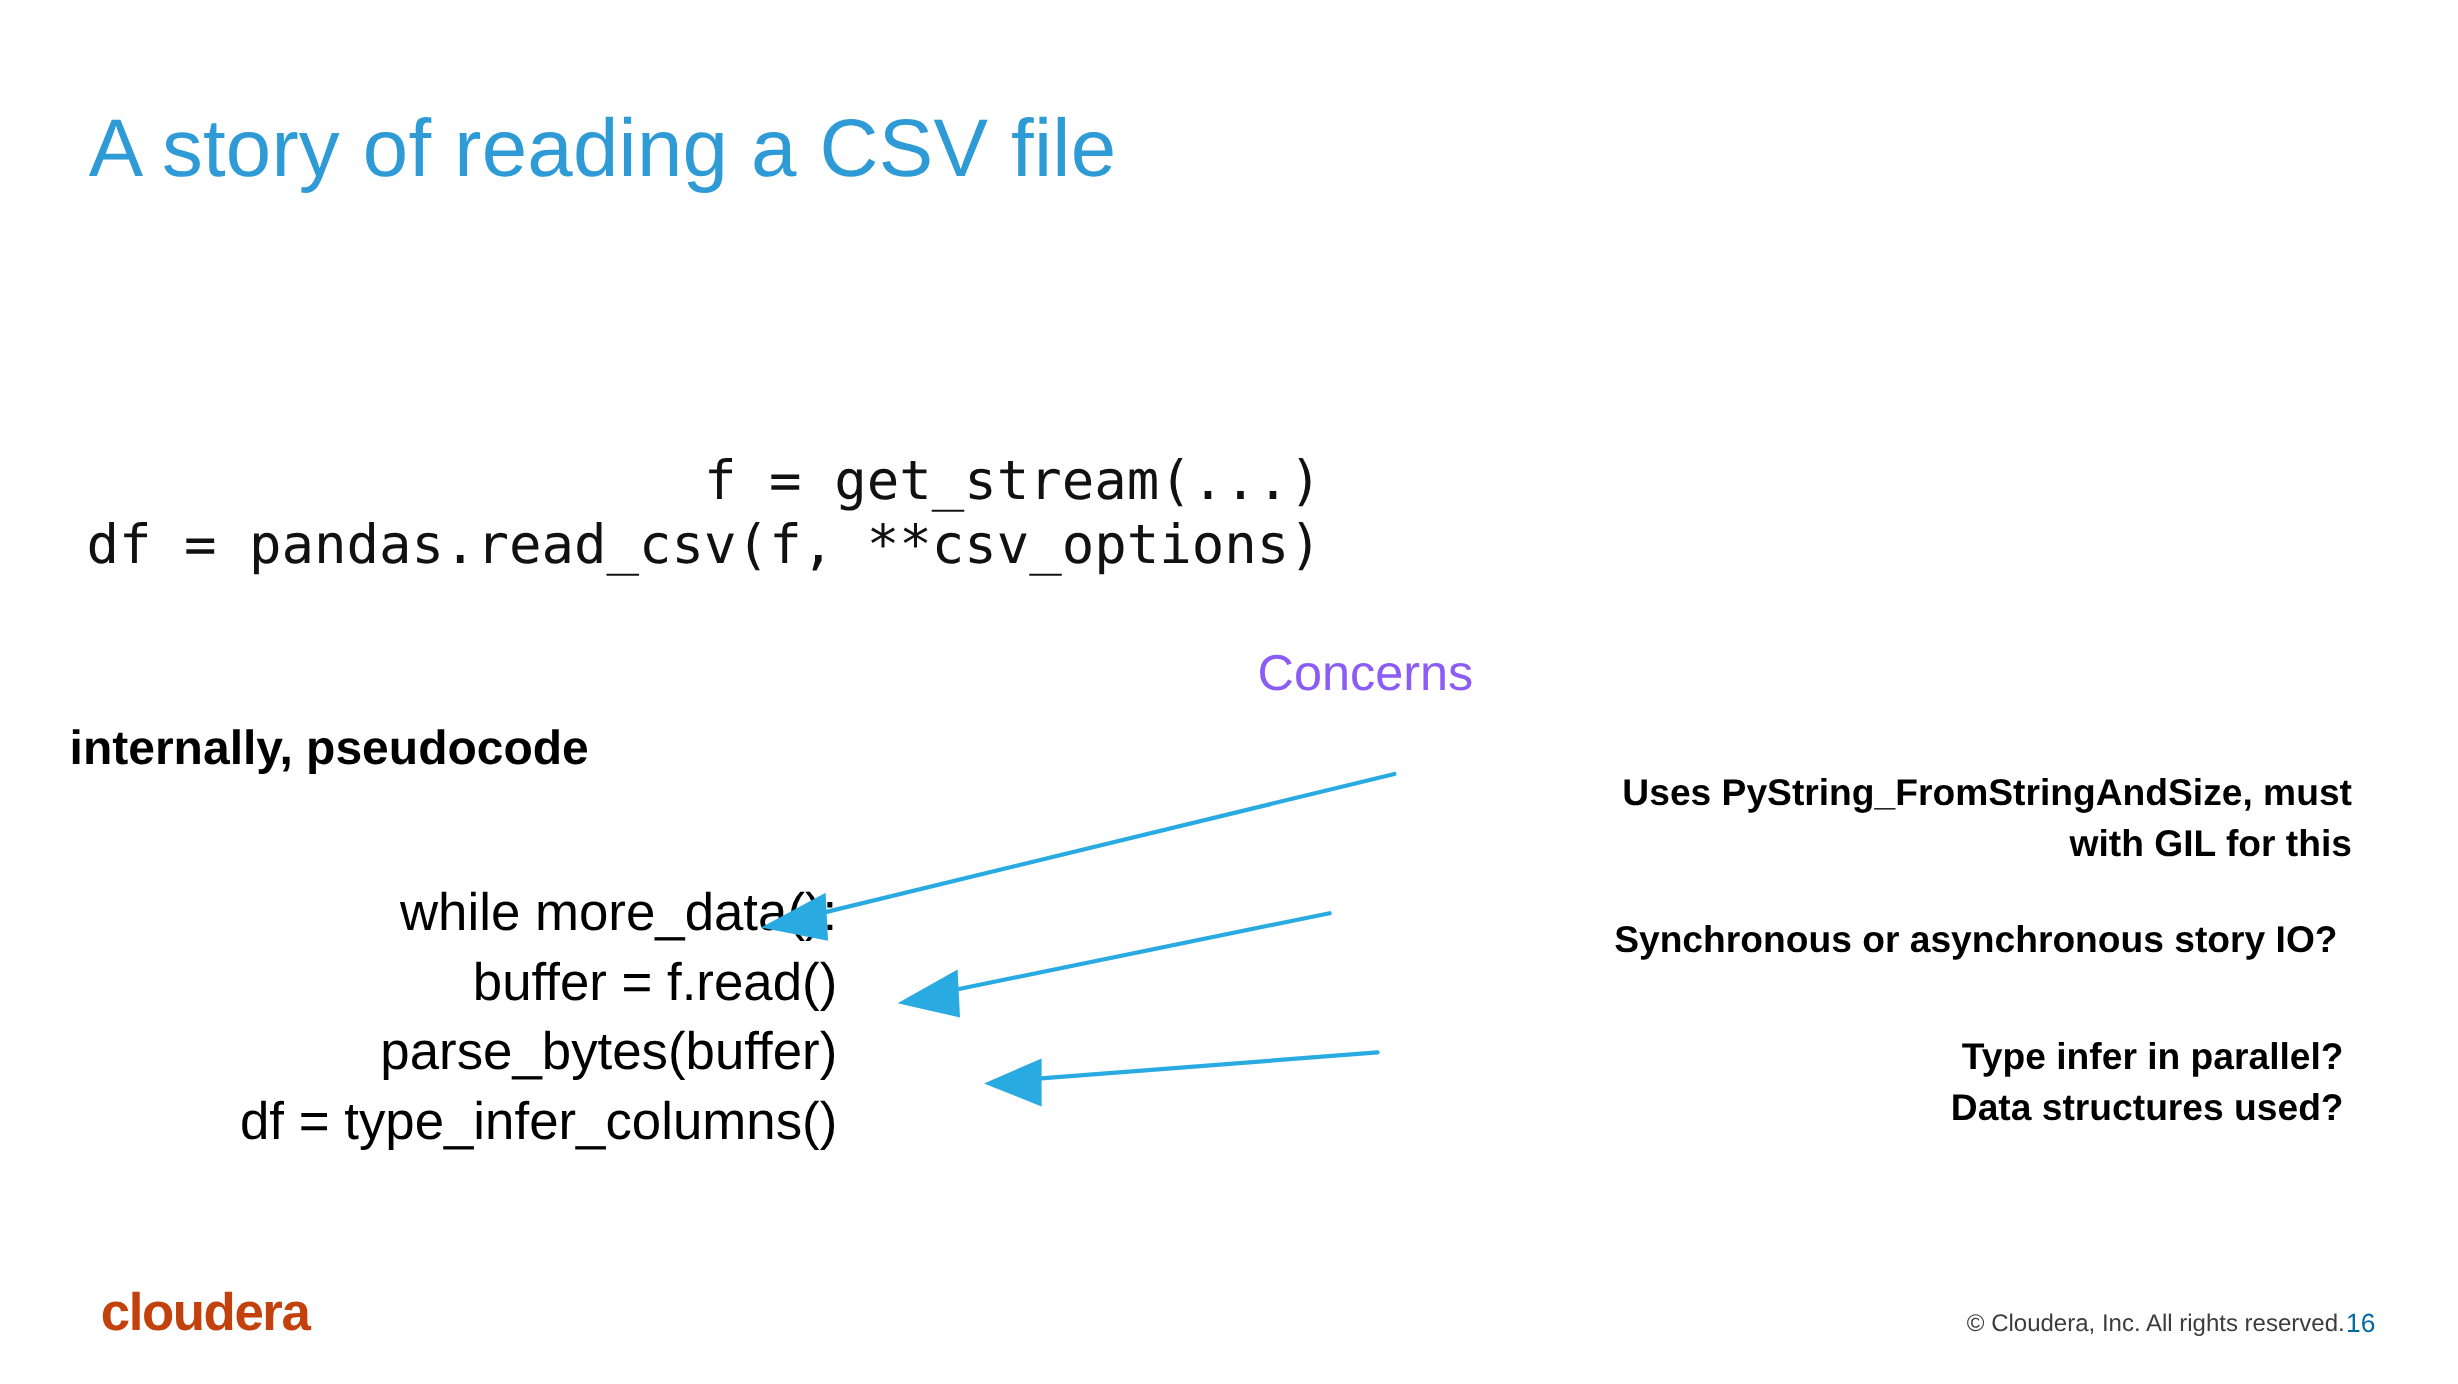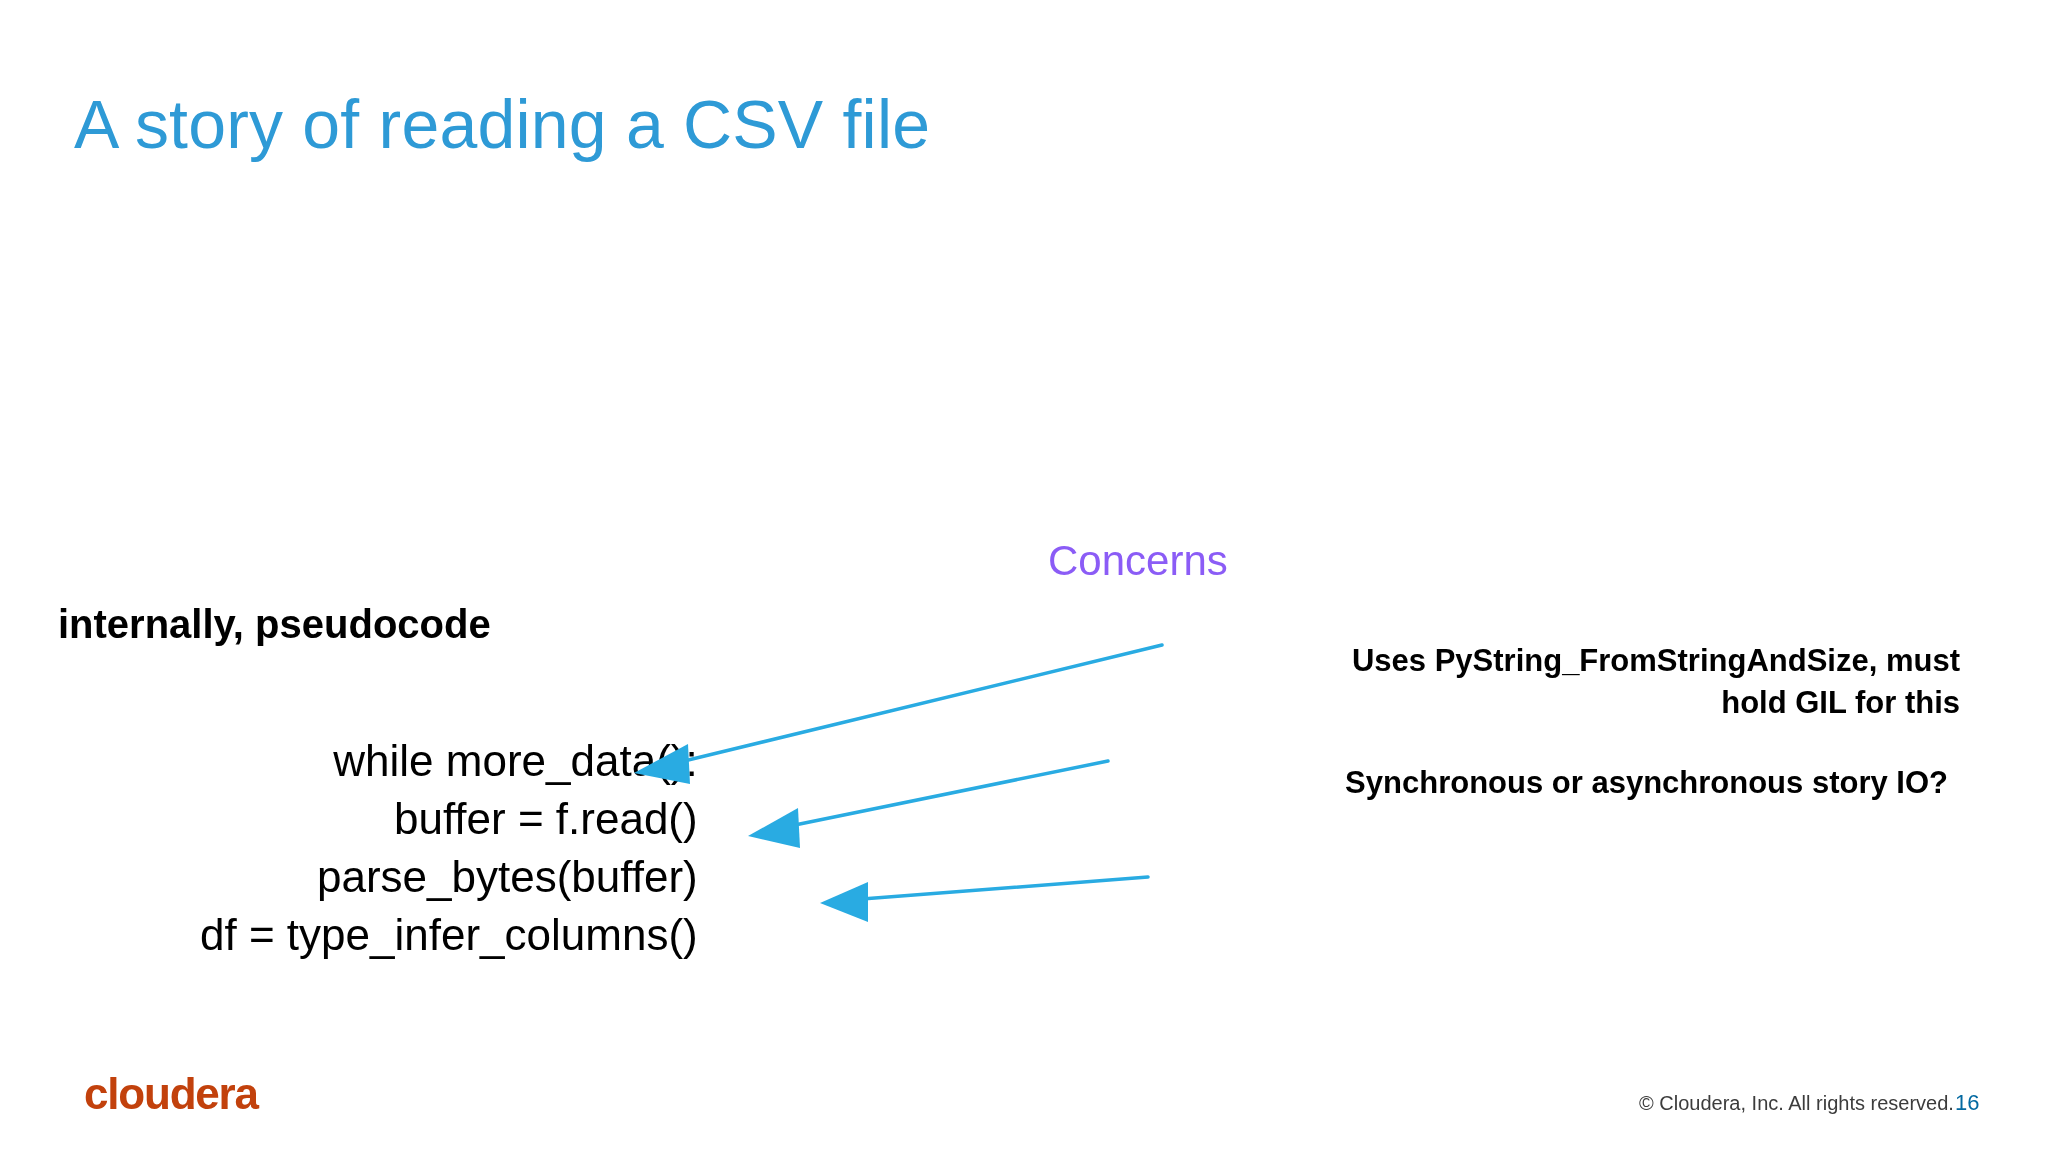--- a/index.html
+++ b/index.html
@@ -129,33 +129,37 @@
     white-space: nowrap;
   }
 </style>
 </head>
 <body>
 
 <div id="slide">
 
   <div id="slide-title">A story of reading a CSV file</div>
 
+  <pre id="code-sample">f = get_stream(...)
+df = pandas.read_csv(f, **csv_options)</pre>
 
   <div id="concerns-heading">Concerns</div>
 
   <div id="pseudocode-label">internally, pseudocode</div>
 
   <pre id="pseudocode-block">while more_data():
     buffer = f.read()
     parse_bytes(buffer)
 df = type_infer_columns()</pre>
 
   <div class="concern-note" id="concern-note-0">Uses PyString_FromStringAndSize, must
-hold GIL for this</div>
+with GIL for this</div>
   <div class="concern-note" id="concern-note-1">Synchronous or asynchronous story IO?</div>
+  <div class="concern-note" id="concern-note-2">Type infer in parallel?
+Data structures used?</div>
 
   <svg id="arrow-layer" viewBox="0 0 2048 1153">
 
     <g>
       <line x1="1162" y1="645" x2="676" y2="763" stroke="#29abe2" stroke-width="3.5" stroke-linecap="round"></line>
       <polygon points="634,773 688,744 690,784" fill="#29abe2"></polygon>
     </g>
 
     <g>
       <line x1="1108" y1="761" x2="790" y2="826" stroke="#29abe2" stroke-width="3.5" stroke-linecap="round"></line>

